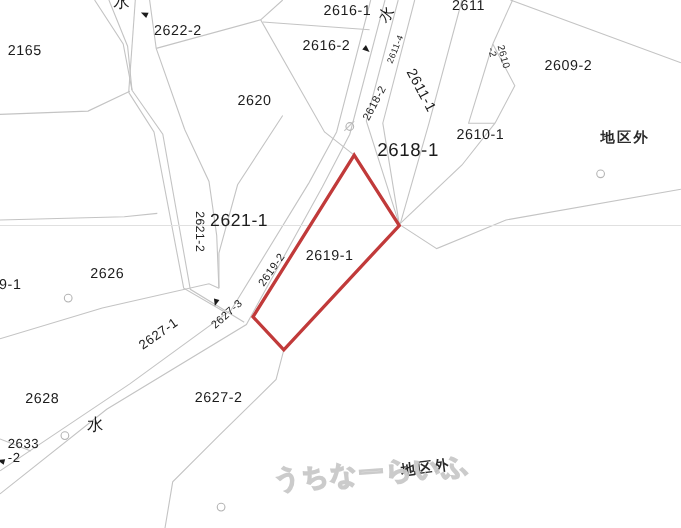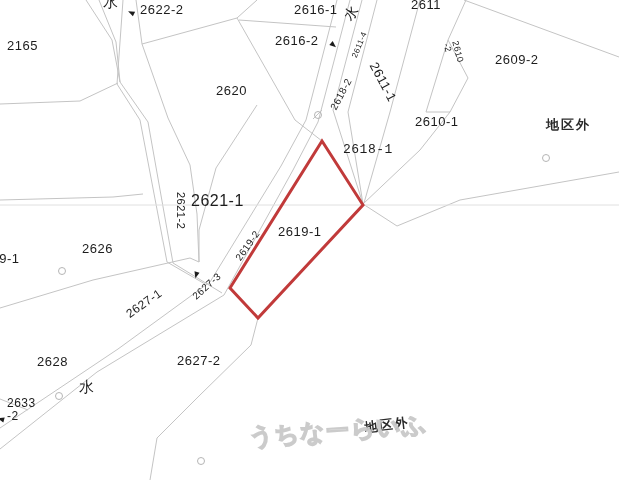--- a/index.html
+++ b/index.html
@@ -59,48 +59,48 @@
       <circle cx="201" cy="461" r="3.5" fill="none" stroke="#b5b5b5" stroke-width="1"></circle>
       <circle cx="546" cy="158" r="3.5" fill="none" stroke="#b5b5b5" stroke-width="1"></circle>
       <path d="M0,-2.6 L6.5,0 L0,2.6 Z" fill="#1c1c1c" transform="translate(134,14) rotate(205)"></path>
       <path d="M0,-2.6 L6.5,0 L0,2.6 Z" fill="#1c1c1c" transform="translate(331,43) rotate(40)"></path>
       <path d="M0,-2.6 L6.5,0 L0,2.6 Z" fill="#1c1c1c" transform="translate(197,272) rotate(105)"></path>
       <path d="M0,-2.6 L6.5,0 L0,2.6 Z" fill="#1c1c1c" transform="translate(4,420) rotate(195)"></path>
       <polygon points="322,141 363,205 258,318 230,288" fill="none" stroke="#c13a3a" stroke-width="3" stroke-linejoin="miter"></polygon>
     </svg>
   <div id="labels">
       <div class="label water" style="left: 103px; top: -6px; font-size: 15px;">水</div>
-      <div class="label" style="left: 140px; top: 3px; font-size: 13px;">2622-2</div>
+      <div class="label" style="left: 140px; top: 21px; font-size: 13px;">2622-2</div>
       <div class="label" style="left: 7px; top: 39px; font-size: 13px;">2165</div>
       <div class="label" style="left: 294px; top: 3px; font-size: 13px;">2616-1</div>
       <div class="label" style="left: 275px; top: 34px; font-size: 13px;">2616-2</div>
       <div class="label water" style="left: 341px; top: 14px; font-size: 14px; transform: rotate(-52deg);">水</div>
       <div class="label" style="left: 411px; top: -2px; font-size: 13px;">2611</div>
       <div class="label" style="left: 216px; top: 84px; font-size: 13px;">2620</div>
       <div class="label" style="left: 351px; top: 56px; font-size: 8px; transform: rotate(-68deg);">2611-4</div>
       <div class="label" style="left: 329px; top: 107px; font-size: 10px; transform: rotate(-62deg);">2618-2</div>
       <div class="label" style="left: 379px; top: 60px; font-size: 13px; transform: rotate(62deg);">2611-1</div>
       <div class="label" style="left: 459px; top: 40px; font-size: 9px; transform: rotate(75deg);">
         <div>2610</div>
         <div>-2</div>
       </div>
       <div class="label" style="left: 495px; top: 53px; font-size: 13px;">2609-2</div>
       <div class="label" style="left: 415px; top: 115px; font-size: 13px;">2610-1</div>
       <div class="label district" style="left: 546px; top: 118px; font-size: 13px;">地区外</div>
-      <div class="label" style="left: 343px; top: 143px; font-size: 13px; font-family: Liberation Mono, monospace;">2618-1</div>
+      <div class="label" style="left: 343px; top: 128px; font-size: 17px;">2618-1</div>
       <div class="label" style="left: 278px; top: 225px; font-size: 13px;">2619-1</div>
       <div class="label" style="left: 234px; top: 257px; font-size: 10px; transform: rotate(-55deg);">2619-2</div>
       <div class="label" style="left: 82px; top: 198px; font-size: 13px; margin-top: 44px;">2626</div>
       <div class="label" style="left: 191px; top: 193px; font-size: 16px;">2621-1</div>
       <div class="label" style="left: 186px; top: 192px; font-size: 11px; transform: rotate(90deg);">2621-2</div>
       <div class="label" style="left: -24px; top: 252px; font-size: 13px;">2629-1</div>
       <div class="label" style="left: 124px; top: 310px; font-size: 12px; transform: rotate(-35deg);">2627-1</div>
       <div class="label" style="left: 191px; top: 294px; font-size: 10px; transform: rotate(-42deg);">2627-3</div>
       <div class="label" style="left: 177px; top: 354px; font-size: 13px;">2627-2</div>
-      <div class="label" style="left: 37px; top: 355px; font-size: 13px;">2628</div>
+      <div class="label" style="left: 23px; top: 355px; font-size: 13px;">2628</div>
       <div class="label water" style="left: 79px; top: 379px; font-size: 15px;">水</div>
       <div class="label" style="left: 7px; top: 397px; font-size: 12px;">
         <div>2633</div>
         <div>-2</div>
       </div>
       <div class="label district" style="left: 364px; top: 421px; font-size: 13px; transform: rotate(-7deg);">地区外</div>
       <div class="label watermark" style="left: 248px; top: 424px; font-size: 24px; transform: rotate(-4deg);">うちなーらいふ</div>
     </div>
 </div>
 

